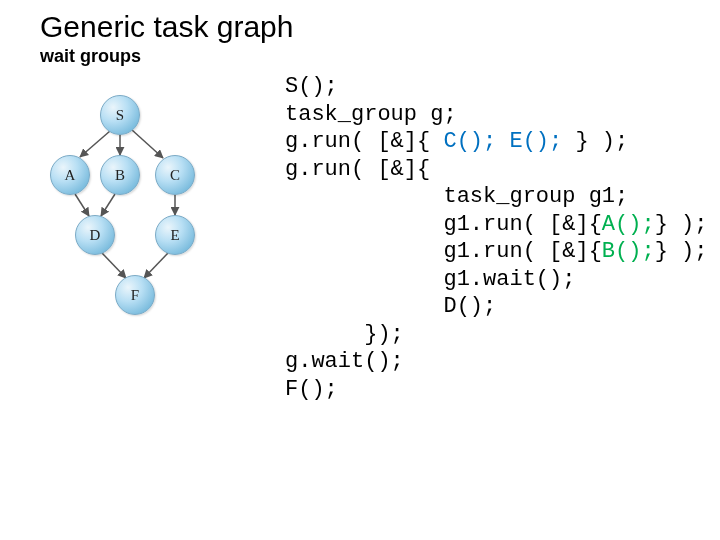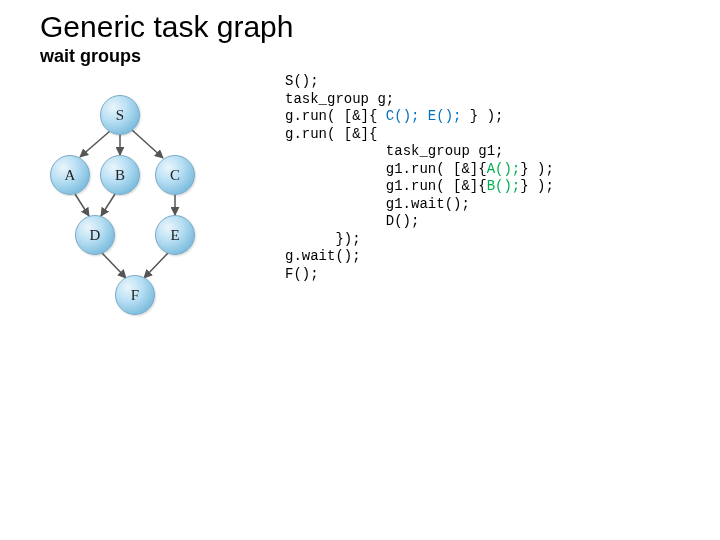--- a/index.html
+++ b/index.html
@@ -59,21 +59,21 @@
   }
   svg.edges {
     position: absolute;
     left: 0;
     top: 0;
     width: 205px;
     height: 260px;
   }
   .code {
     font-family: Consolas, "Courier New", monospace;
-    font-size: 14px;
+    font-size: 22px;
     line-height: 1.25;
     white-space: pre;
     color: #000;
     margin-left: 40px;
     margin-top: -2px;
   }
   .c-type { color: #000; }
   .c-call-c { color: #0070c0; }
   .c-call-e { color: #0070c0; }
   .c-call-a { color: #00b050; }

